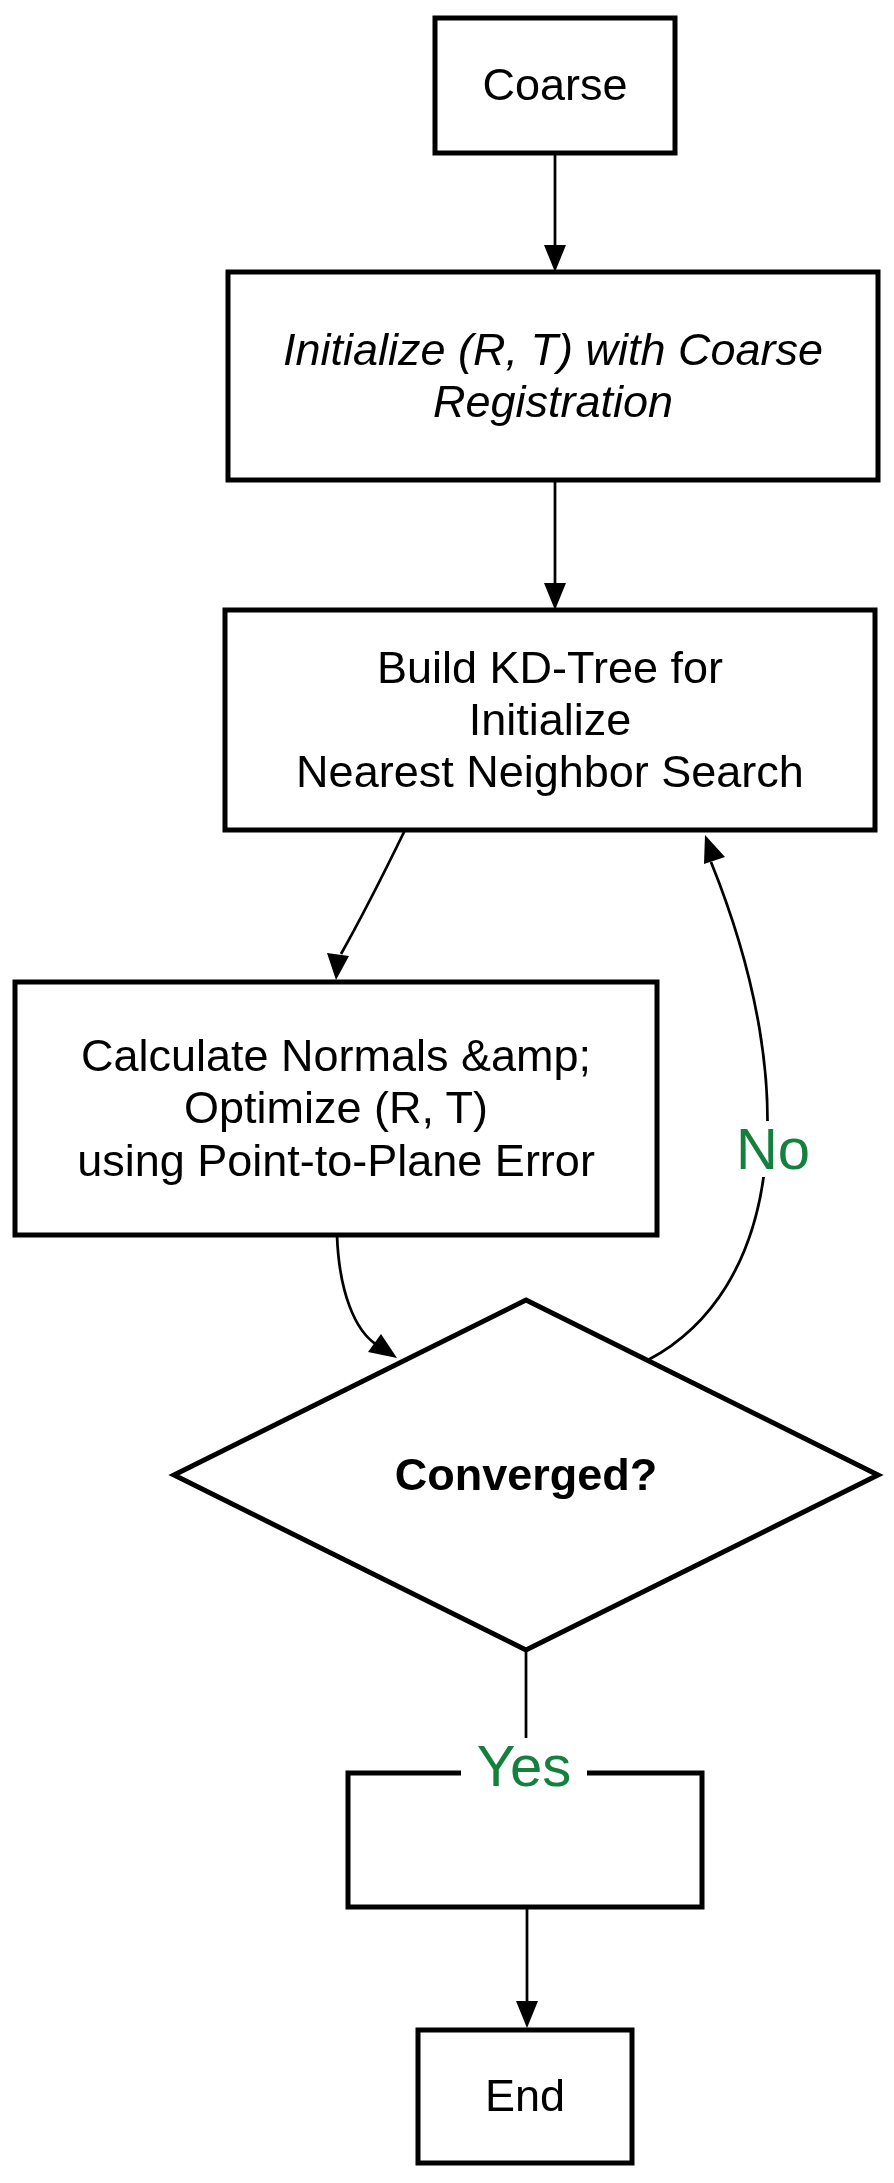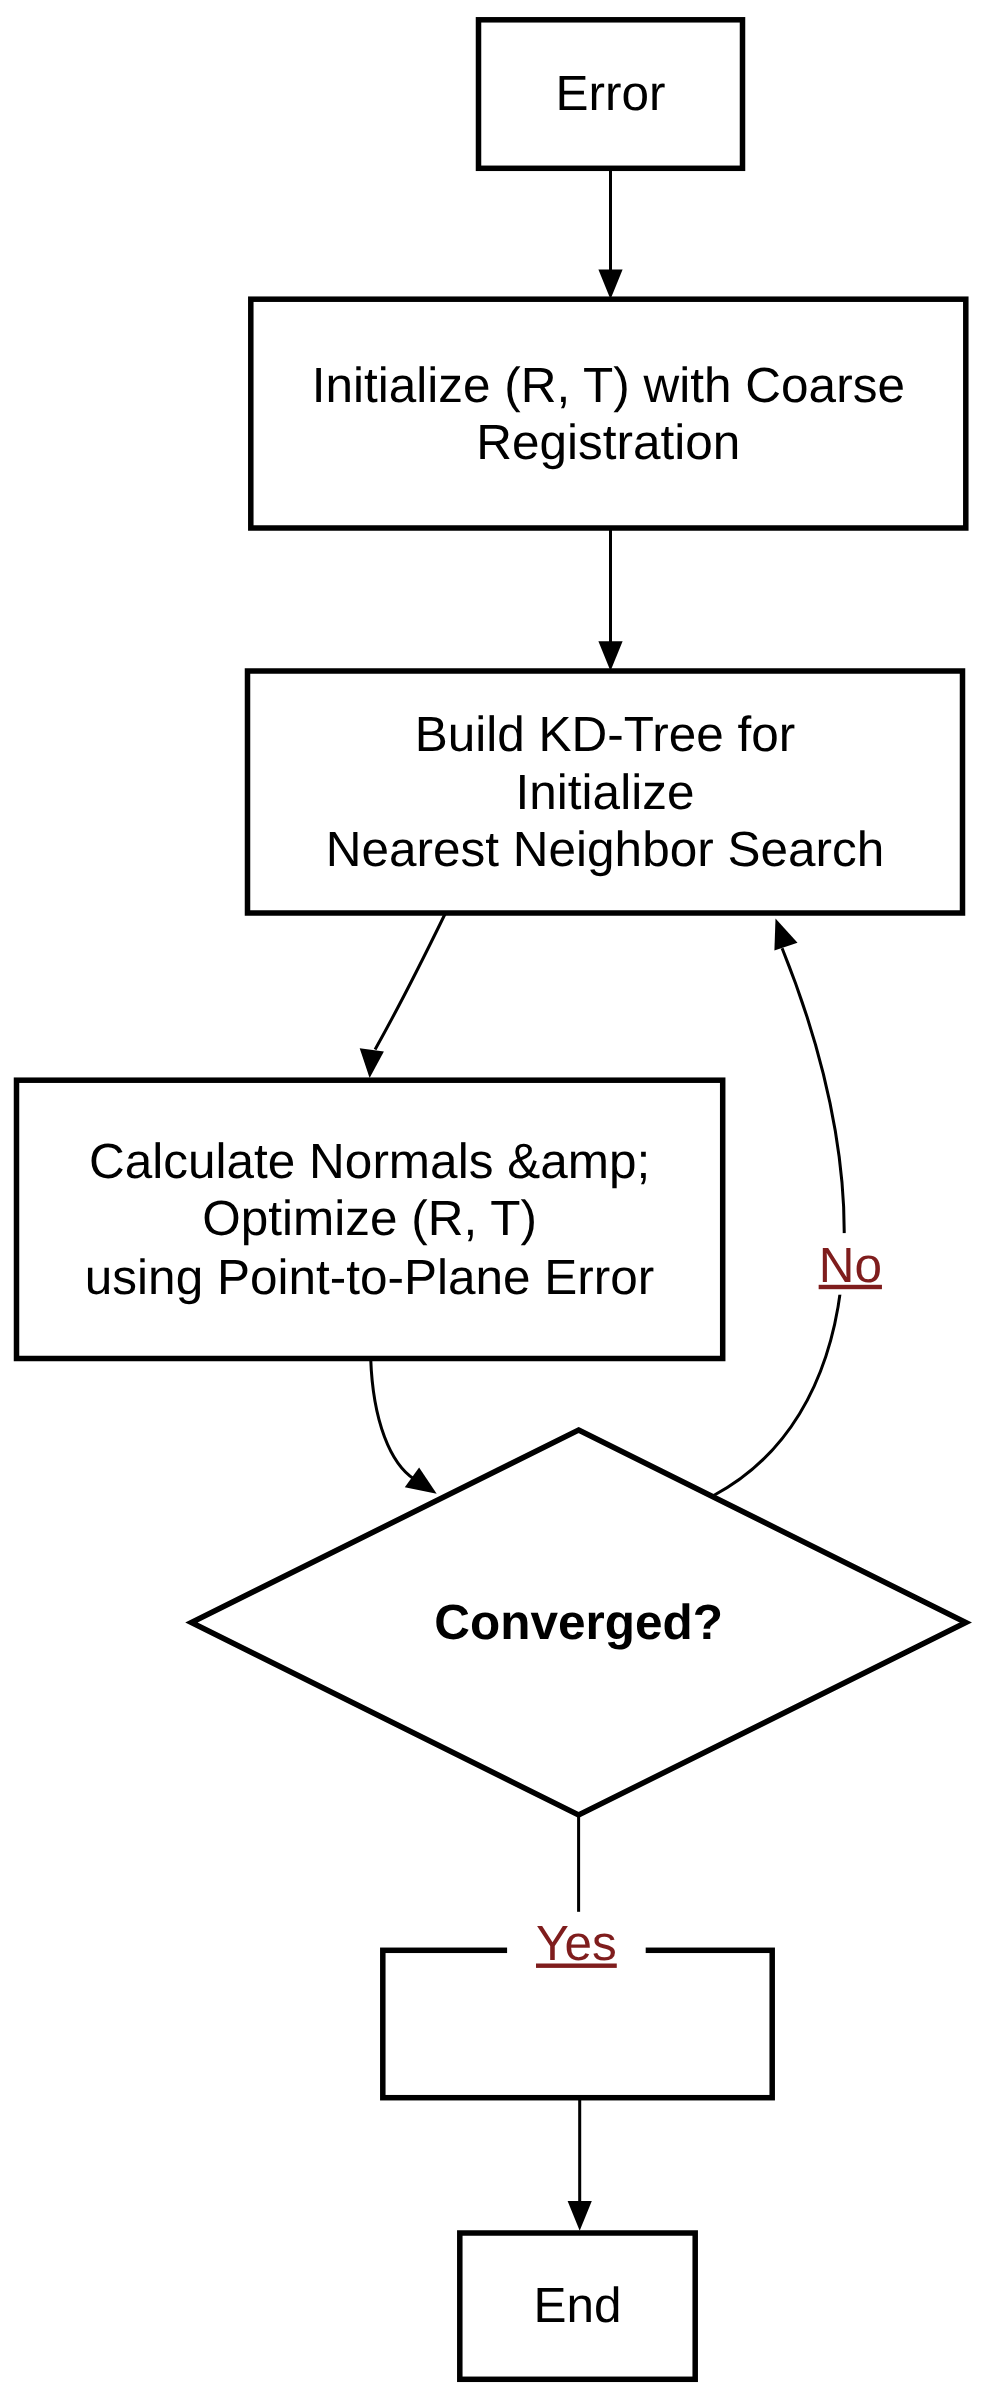--- a/index.html
+++ b/index.html
@@ -33,26 +33,25 @@
     font-size: 45px;
     line-height: 1.16;
     color: #000000;
     pointer-events: none;
   }
   .edge-label {
     position: absolute;
     display: flex;
     align-items: center;
     justify-content: center;
-    font-size: 45px;
+    font-size: 58px;
     line-height: 1;
-    color: #7f1d1d;
+    color: #15803d;
     background: #ffffff;
     pointer-events: none;
-    text-decoration: underline;
   }
 </style>
 </head>
 <body>
 
 <div class="canvas">
 
   <svg class="diagram-svg" viewBox="0 0 894 2183">
 
     <g fill="none" stroke="#000000" stroke-width="2.75">
@@ -79,23 +78,23 @@
       <rect x="435" y="18" width="240" height="135"></rect>
       <rect x="228" y="272" width="650" height="208"></rect>
       <rect x="225" y="610" width="650" height="220"></rect>
       <rect x="15" y="982" width="642" height="253"></rect>
       <polygon points="526,1300 878,1475 526,1650 174,1475"></polygon>
       <rect x="348" y="1773" width="354" height="134"></rect>
       <rect x="418" y="2030" width="214" height="133"></rect>
     </g>
   </svg>
 
-  <div class="node-label" style="left:435px; top:18px; width:240px; height:135px;">Error</div>
+  <div class="node-label" style="left:435px; top:18px; width:240px; height:135px;">Coarse</div>
 
-  <div class="node-label" style="left:228px; top:272px; width:650px; height:208px;">Initialize (R, T) with Coarse
+  <div class="node-label" style="left:228px; top:272px; width:650px; height:208px;font-style:italic;">Initialize (R, T) with Coarse
 Registration</div>
 
   <div class="node-label" style="left:225px; top:610px; width:650px; height:220px;">Build KD-Tree for
 Initialize
 Nearest Neighbor Search</div>
 
   <div class="node-label" style="left:15px; top:982px; width:642px; height:253px;">Calculate Normals &amp;amp;
 Optimize (R, T)
 using Point-to-Plane Error</div>
 

